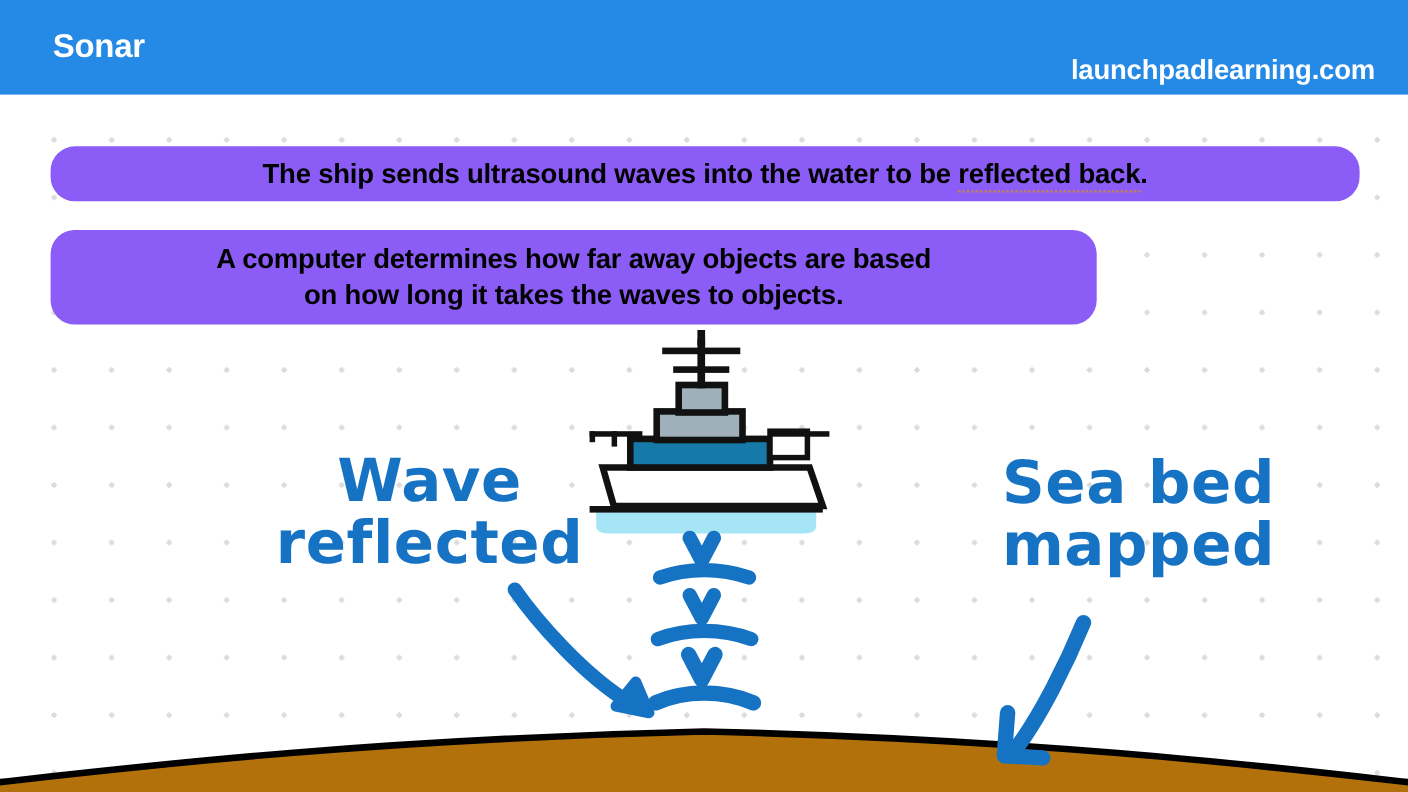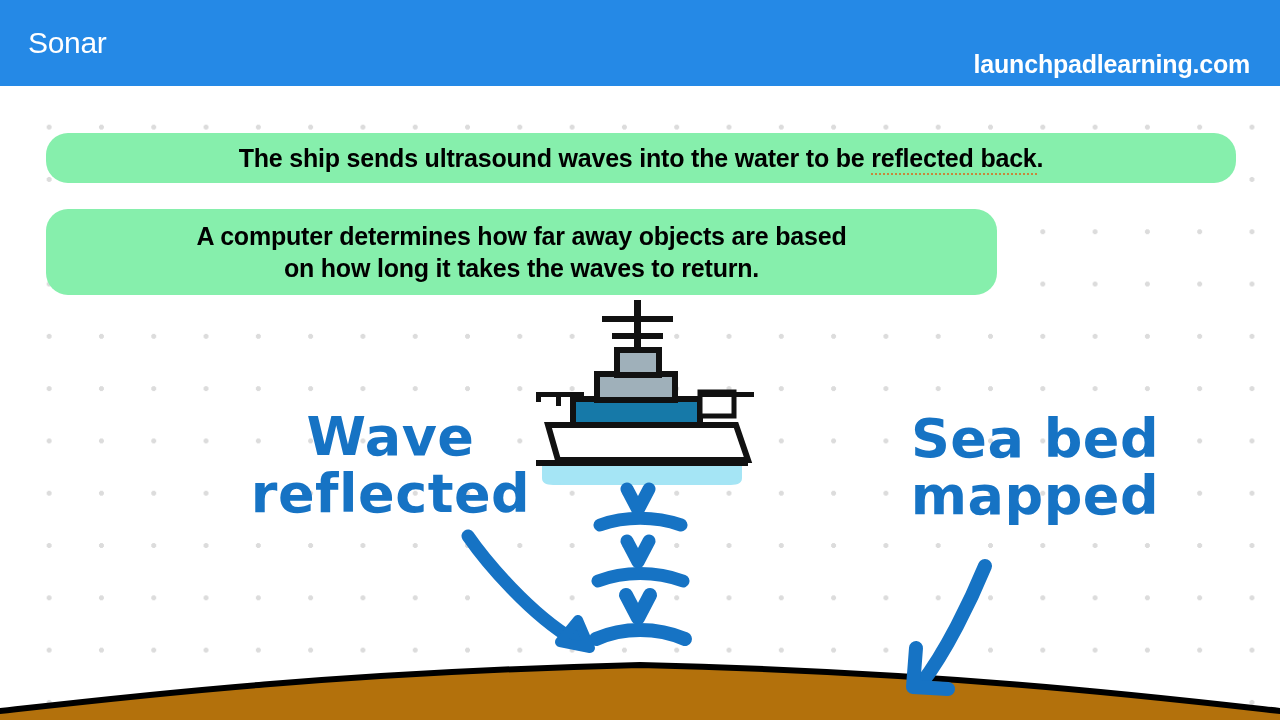--- a/index.html
+++ b/index.html
@@ -23,22 +23,23 @@
     position:absolute; left:0; top:0;
     width:1280px; height:86px;
     background:#2589E6;
     display:flex; align-items:center; justify-content:space-between;
     padding:0 30px 0 28px;
     z-index:40;
   }
   #header .title {
     color:#ffffff;
     font-size:30px;
-    font-weight:normal;
+    font-weight:bold;
     letter-spacing:-0.3px;
+    margin-left:20px;
   }
   #header .site {
     color:#ffffff;
     font-size:25px;
     font-weight:bold;
     letter-spacing:-0.2px;
     margin-top:43px;
   }
 
   
@@ -47,21 +48,21 @@
     width:1280px; height:634px;
     background-image:radial-gradient(circle, #dcdcdc 2.2px, rgba(0,0,0,0) 2.6px);
     background-size:52.3px 52.3px;
     background-position:23px 15px;
     z-index:1;
   }
 
   
   .greenbox {
     position:absolute;
-    background:#86efac;
+    background:#8b5cf6;
     display:flex; align-items:center; justify-content:center;
     text-align:center;
     z-index:10;
     border-radius:22px;
   }
   #box1 { left:46px; top:133px; width:1190px; height:50px; }
   #box2 { left:46px; top:209px; width:951px; height:86px; }
 
   .stmt {
     color:#000000;
@@ -113,21 +114,21 @@
     <div class="site">launchpadlearning.com</div>
   </div>
 
   <div class="greenbox" id="box1">
     <div class="stmt"><span>The ship sends ultrasound waves into the water to be </span><span class="spellcheck">reflected back</span><span>.</span></div>
   </div>
 
   <div class="greenbox" id="box2">
     <div class="stmt">
       <div>A computer determines how far away objects are based</div>
-      <div>on how long it takes the waves to return.</div>
+      <div>on how long it takes the waves to objects.</div>
     </div>
   </div>
 
   <svg id="art" viewBox="0 0 1280 634">
 
     <g>
       <path d="M -120 634 C -60 640 180 590 640 579 C 1100 590 1340 640 1400 634 L 1400 660 L -120 660 Z" fill="#B3710C" stroke="#000000" stroke-width="6" stroke-linejoin="round"></path>
     </g>
 
     <g>

